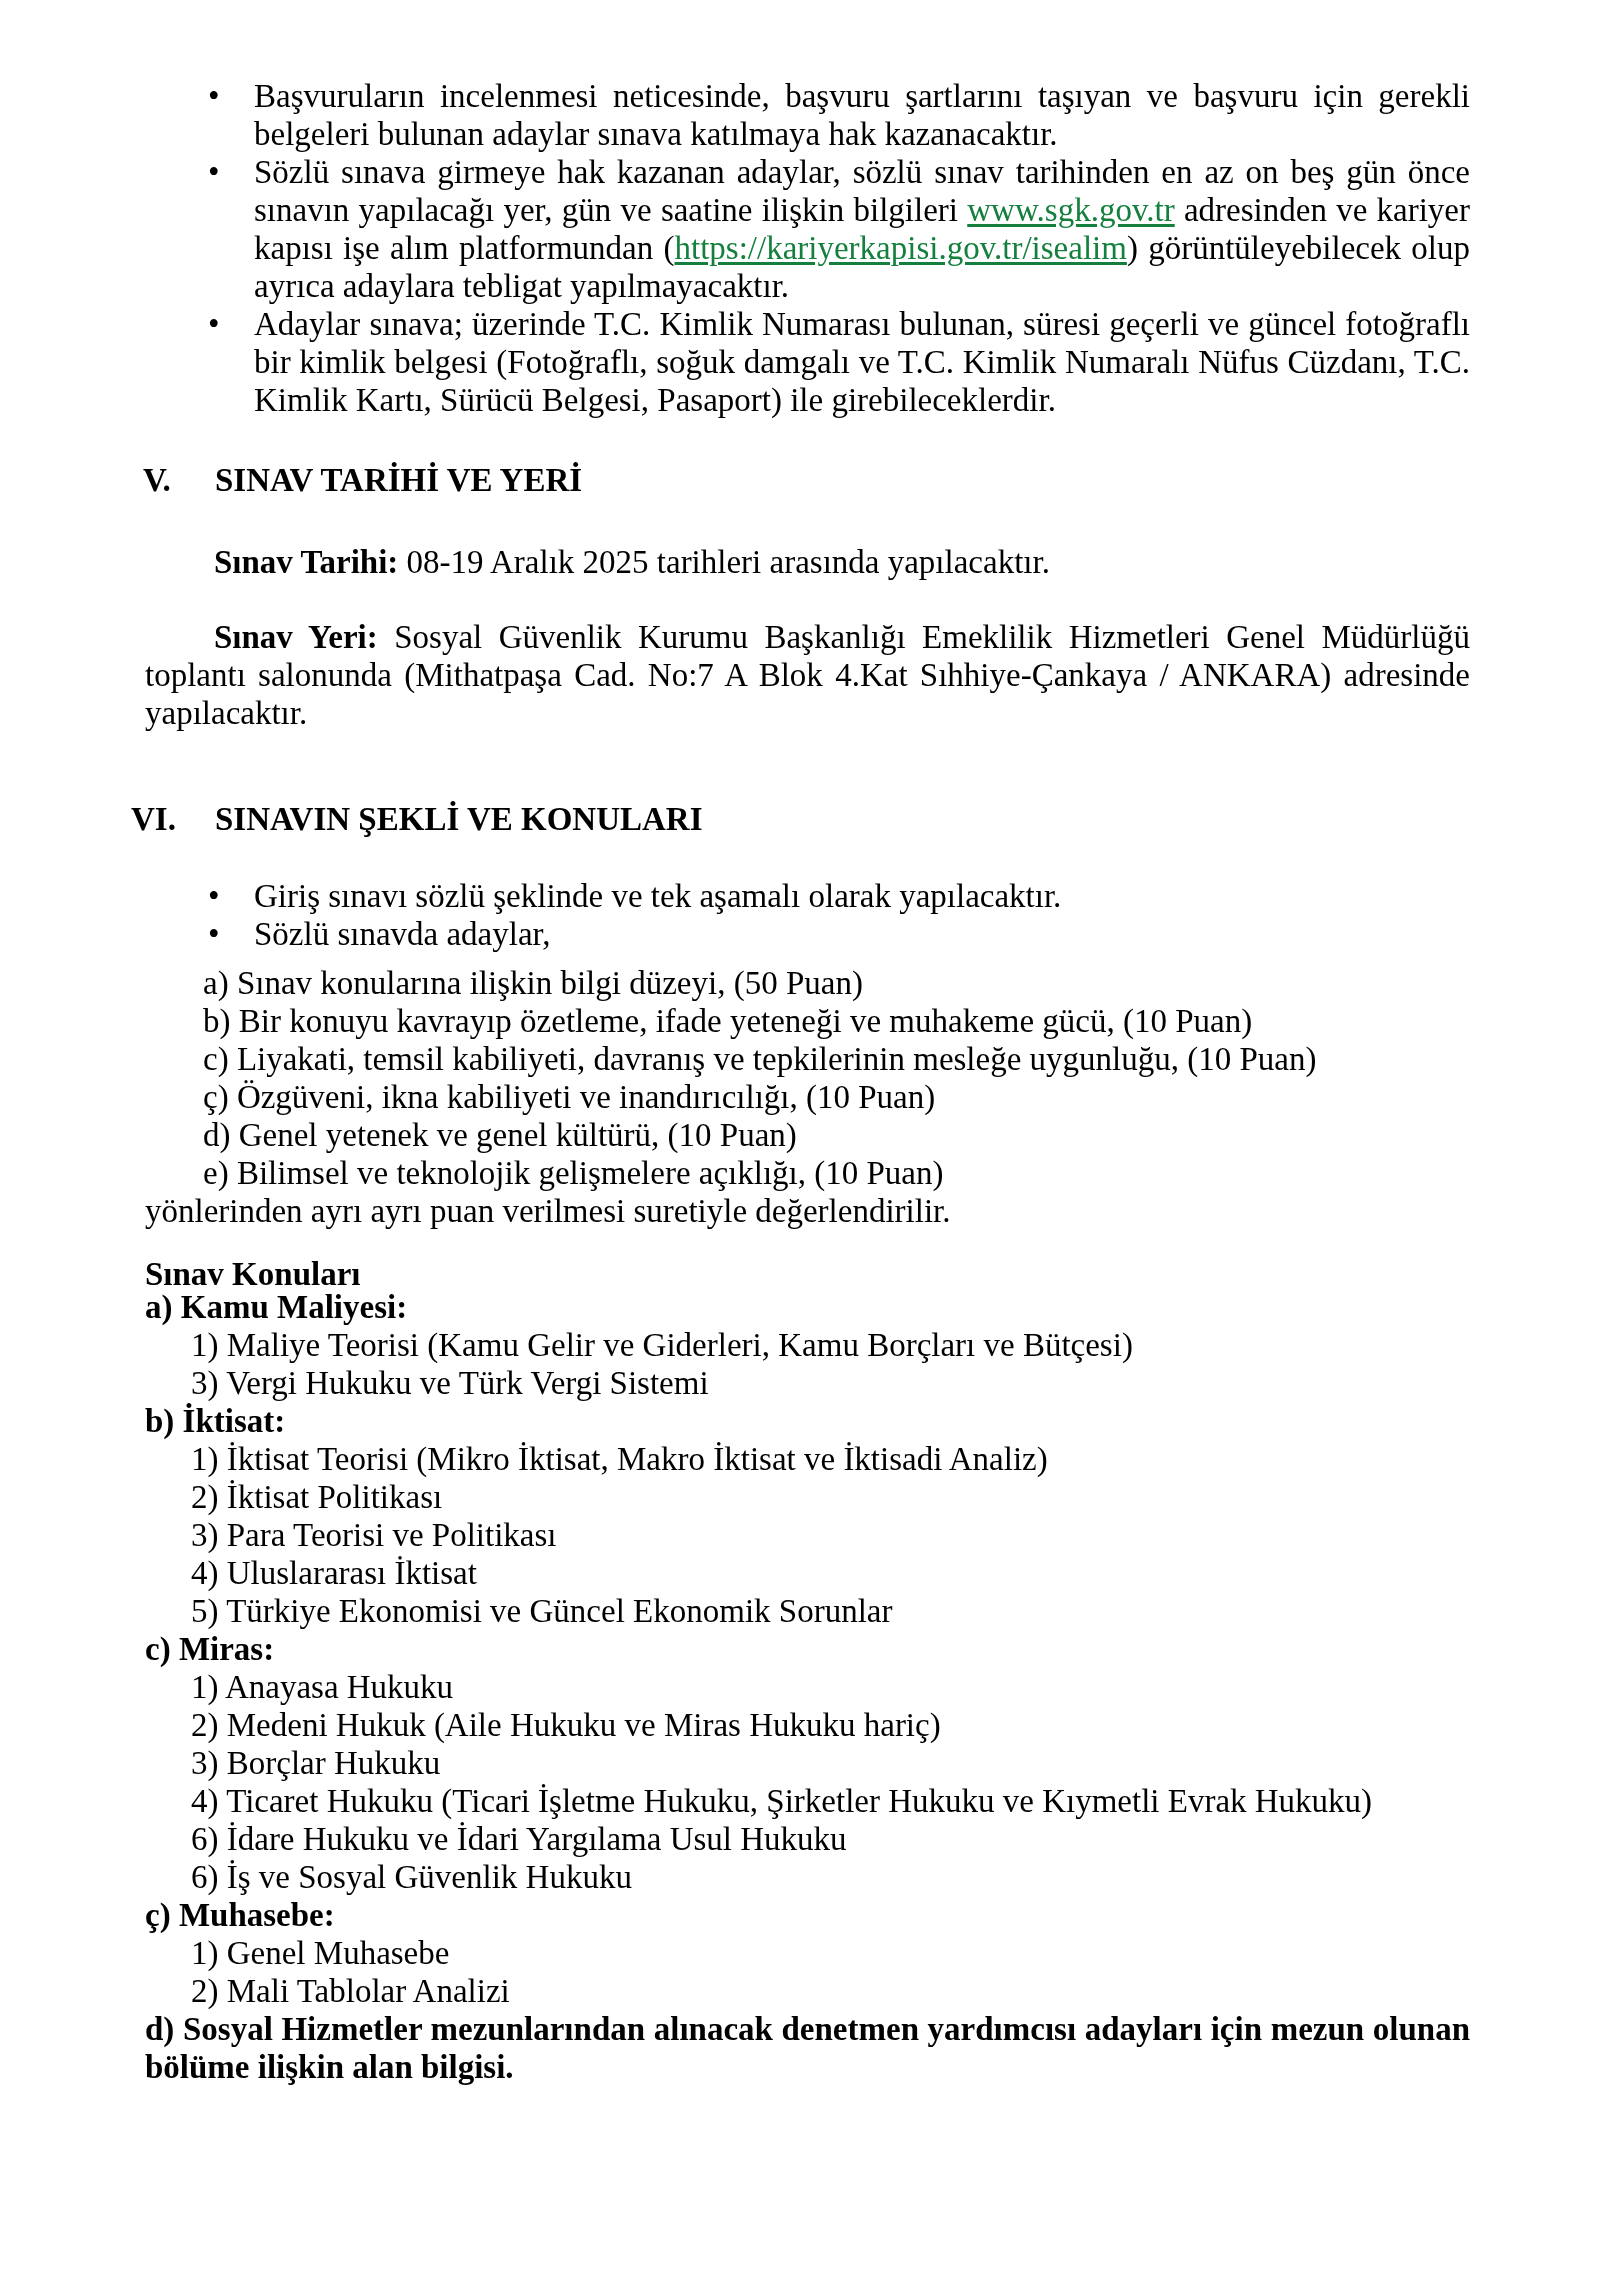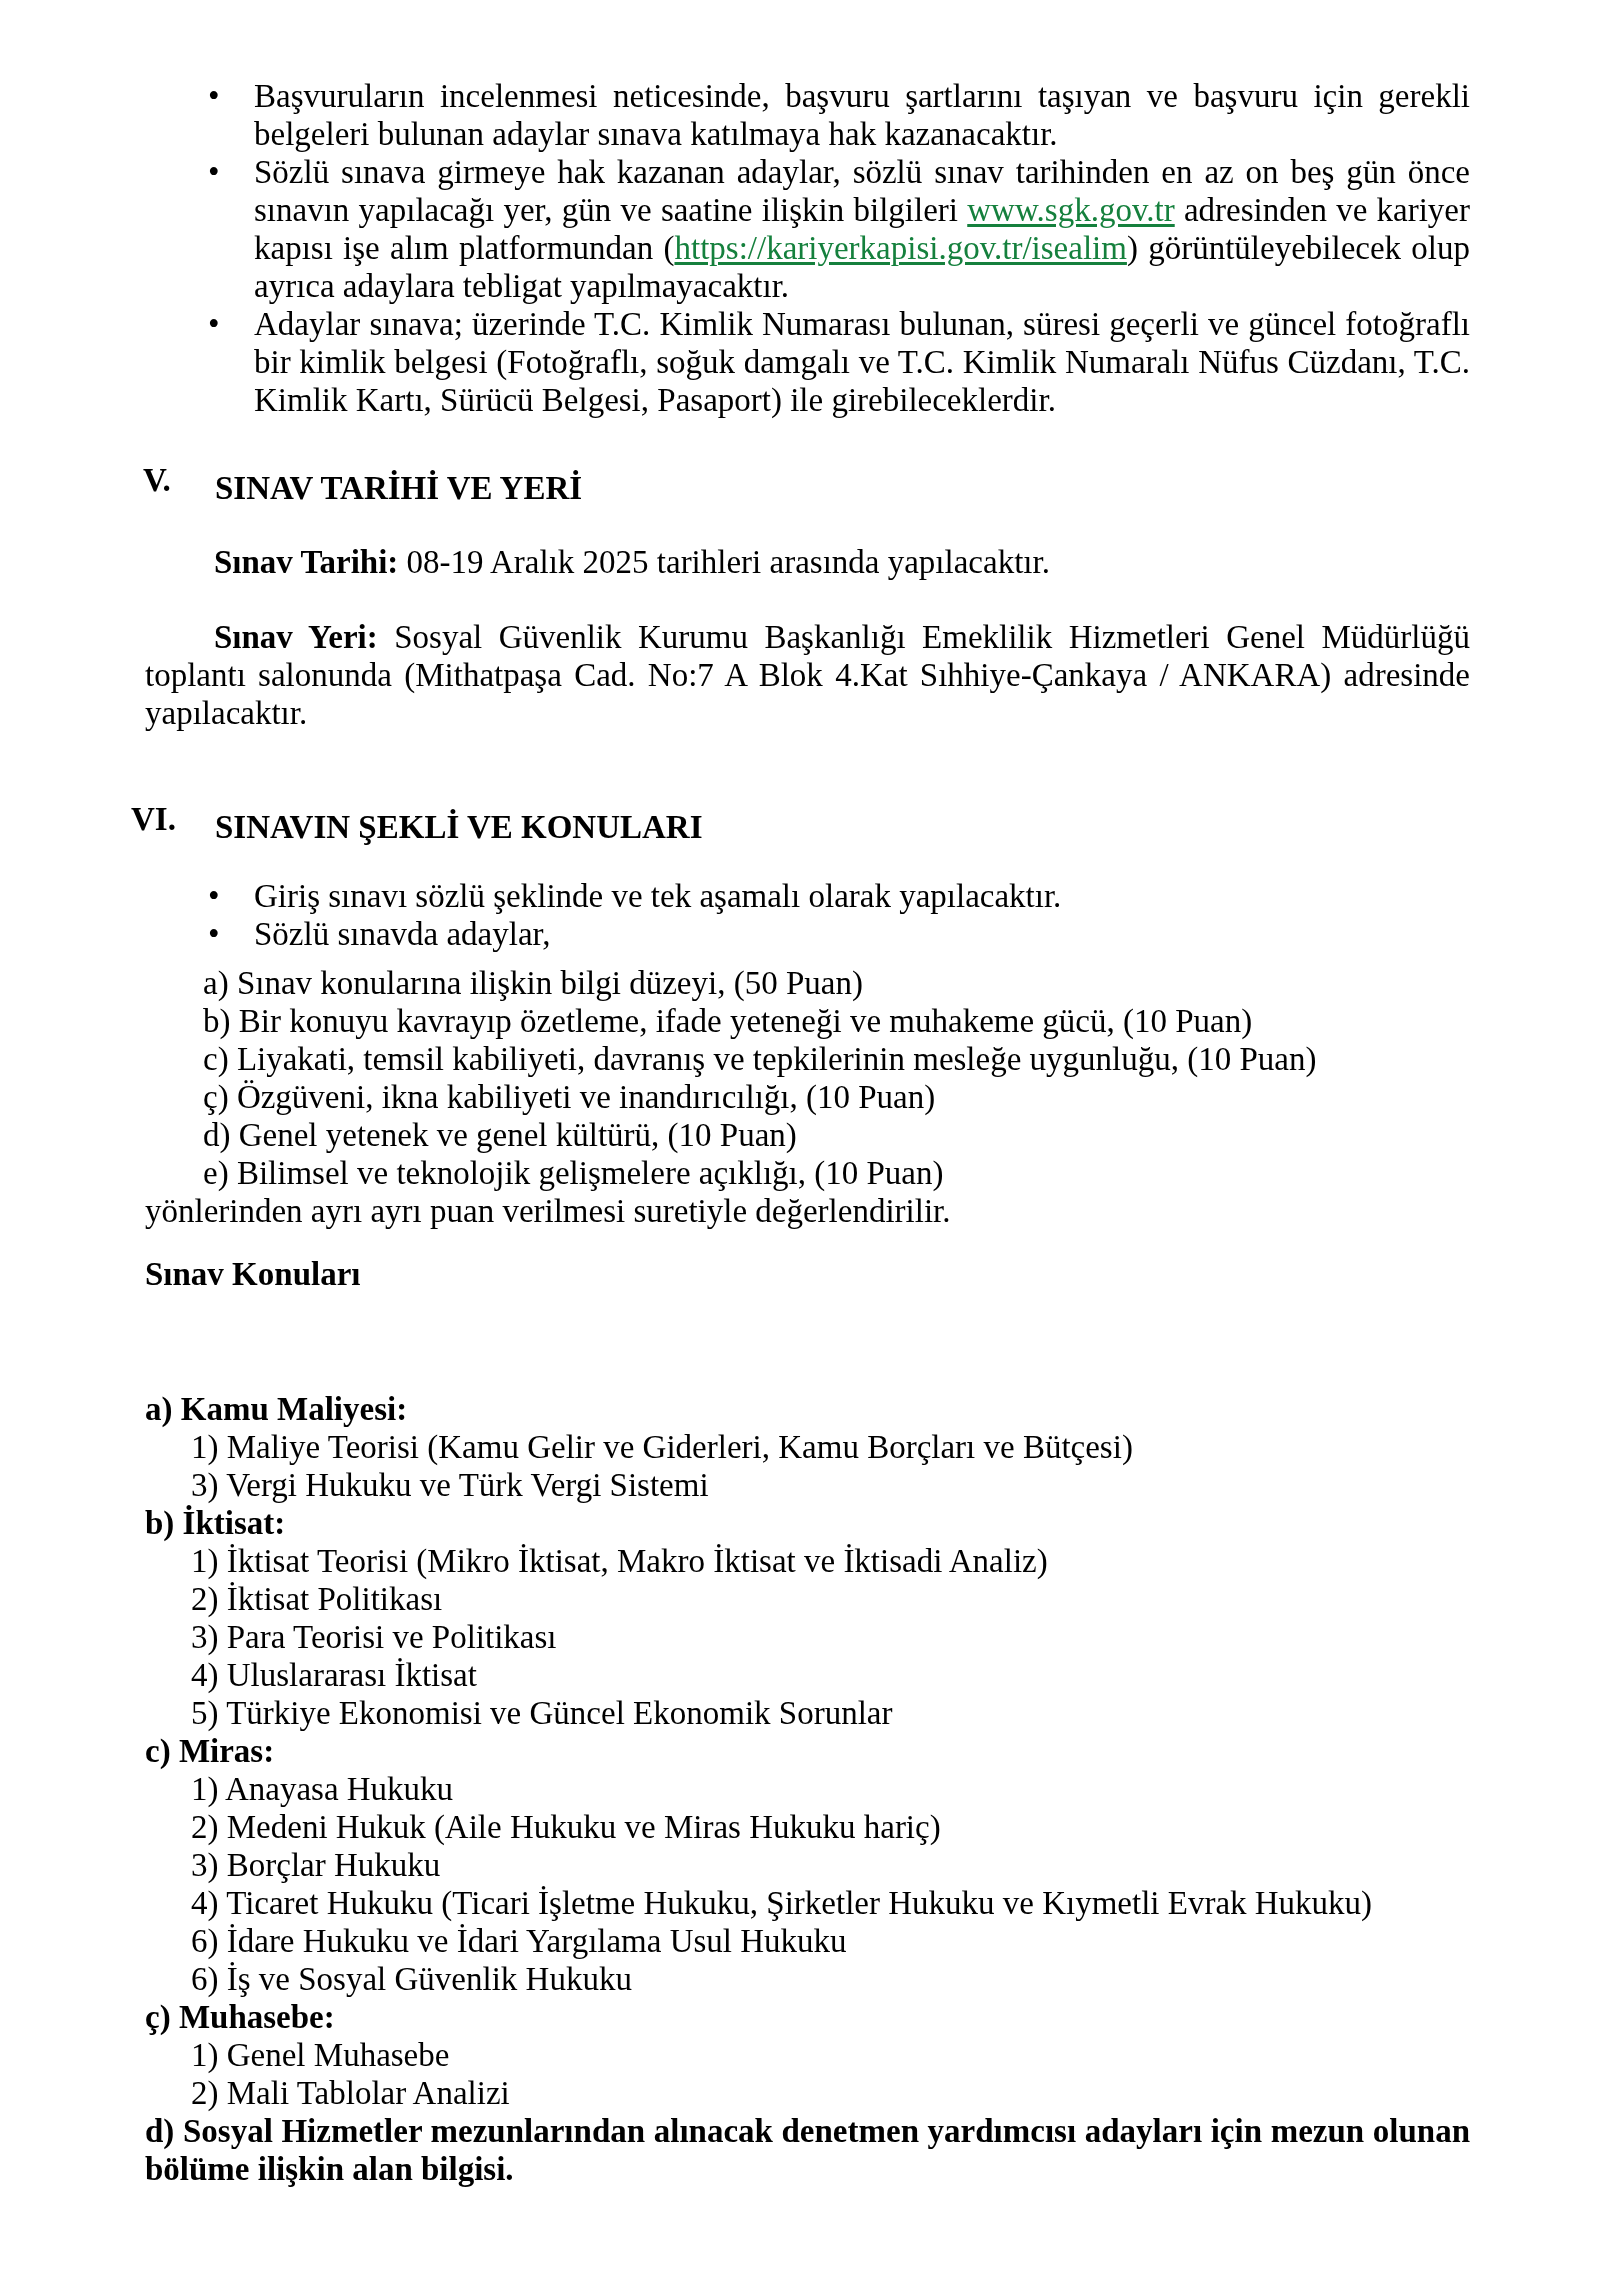--- a/index.html
+++ b/index.html
@@ -11,21 +11,21 @@
   .page { position: absolute; left: 0; top: 0; width: 1623px; height: 2295px; }
   .block { position: absolute; left: 145px; width: 1325px; }
   .just { text-align: justify; text-align-last: left; }
   .bullet-item { position: relative; padding-left: 109px; }
   .bullet-item .dot {
     position: absolute; left: 63px; top: 0; width: 26px; text-align: left;
   }
   .bullets { position: absolute; left: 145px; width: 1325px; }
   .heading { position: absolute; font-weight: bold; }
   .heading .num { position: absolute; left: 0; }
-  .heading .title { position: absolute; left: 72px; white-space: nowrap; margin-top: 8px; }
+  .heading .title { position: absolute; left: 72px; white-space: nowrap; }
   .bold { font-weight: bold; }
   .link { color: #15803d; text-decoration: underline; text-underline-offset: 3.3px; }
   .indent-first { text-indent: 69px; }
   .line { white-space: nowrap; height: 38px; }
   .sub { padding-left: 46px; }
   .crit { padding-left: 58px; }
 </style>
 </head>
 <body>
 
@@ -80,21 +80,21 @@
     <div class="line crit">b) Bir konuyu kavrayıp özetleme, ifade yeteneği ve muhakeme gücü, (10 Puan)</div>
     <div class="line crit">c) Liyakati, temsil kabiliyeti, davranış ve tepkilerinin mesleğe uygunluğu, (10 Puan)</div>
     <div class="line crit">ç) Özgüveni, ikna kabiliyeti ve inandırıcılığı, (10 Puan)</div>
     <div class="line crit">d) Genel yetenek ve genel kültürü, (10 Puan)</div>
     <div class="line crit">e) Bilimsel ve teknolojik gelişmelere açıklığı, (10 Puan)</div>
     <div class="line">yönlerinden ayrı ayrı puan verilmesi suretiyle değerlendirilir.</div>
   </div>
 
   <div class="block bold" style="top:1255px;">Sınav Konuları</div>
 
-  <div class="block" style="top:1390px;">
+  <div class="block" style="top:1288px;">
     <div class="line bold">a) Kamu Maliyesi:</div>
     <div class="line sub">1) Maliye Teorisi (Kamu Gelir ve Giderleri, Kamu Borçları ve Bütçesi)</div>
     <div class="line sub">3) Vergi Hukuku ve Türk Vergi Sistemi</div>
 
     <div class="line bold">b) İktisat:</div>
     <div class="line sub">1) İktisat Teorisi (Mikro İktisat, Makro İktisat ve İktisadi Analiz)</div>
     <div class="line sub">2) İktisat Politikası</div>
     <div class="line sub">3) Para Teorisi ve Politikası</div>
     <div class="line sub">4) Uluslararası İktisat</div>
     <div class="line sub">5) Türkiye Ekonomisi ve Güncel Ekonomik Sorunlar</div>

